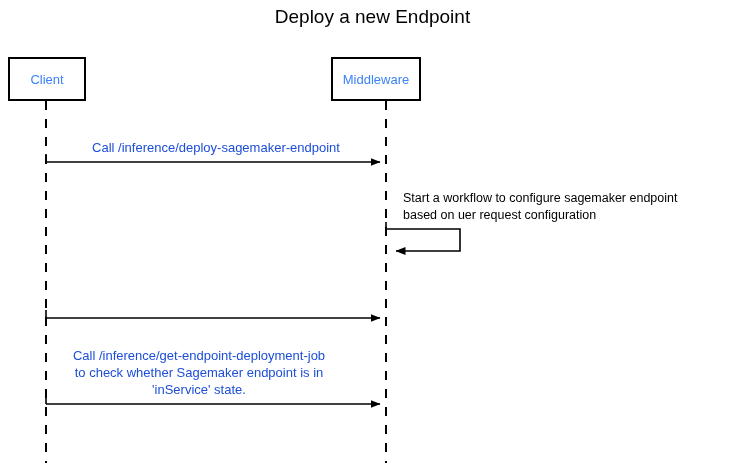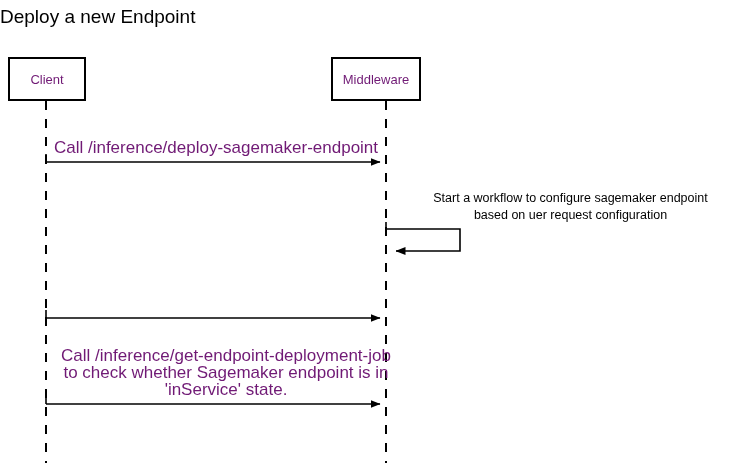--- a/index.html
+++ b/index.html
@@ -26,58 +26,59 @@
     left: 0; top: 0;
     width: 745px;
     height: 463px;
     display: block;
   }
   .diagram-title {
     position: absolute;
     left: 0;
     top: 6px;
     width: 745px;
+    text-align: center;
     font-size: 19px;
     font-family: "Liberation Sans", sans-serif;
     color: #000000;
     white-space: nowrap;
   }
   .participant-box {
     position: absolute;
     box-sizing: border-box;
     border: 2.5px solid #000000;
     background: #ffffff;
     display: flex;
     align-items: center;
     justify-content: center;
     font-size: 13px;
     font-family: "Liberation Sans", sans-serif;
-    color: #701a75;
+    color: #3b82f6;
   }
   #participant-client  { left: 8px;   top: 57px; width: 78px;  height: 44px; }
   #participant-middleware { left: 331px; top: 57px; width: 90px; height: 44px; }
   .msg-label {
     position: absolute;
-    font-size: 17px;
+    font-size: 13px;
     font-family: "Liberation Sans", sans-serif;
-    color: #701a75;
+    color: #1d4ed8;
     line-height: 17px;
     text-align: center;
     white-space: pre-line;
   }
   #msg-label-1 { left: 46px;  top: 139px; width: 340px; }
   #msg-label-2 { left: 46px;  top: 278px; width: 340px; }
-  #msg-label-3 { left: 56px;  top: 347px; width: 340px; }
+  #msg-label-3 { left: 29px;  top: 347px; width: 340px; }
   .note-label {
     position: absolute;
     font-size: 12.5px;
     font-family: "Liberation Sans", sans-serif;
     color: #000000;
     line-height: 17px;
-    text-align: center;
+    text-align: left;
     white-space: pre-line;
   }
   #note-label-1 { left: 403px; top: 190px; width: 335px; }
 </style>
 </head>
 <body>
 
 <div id="diagram-root">
 
   <div class="diagram-title">Deploy a new Endpoint</div>

